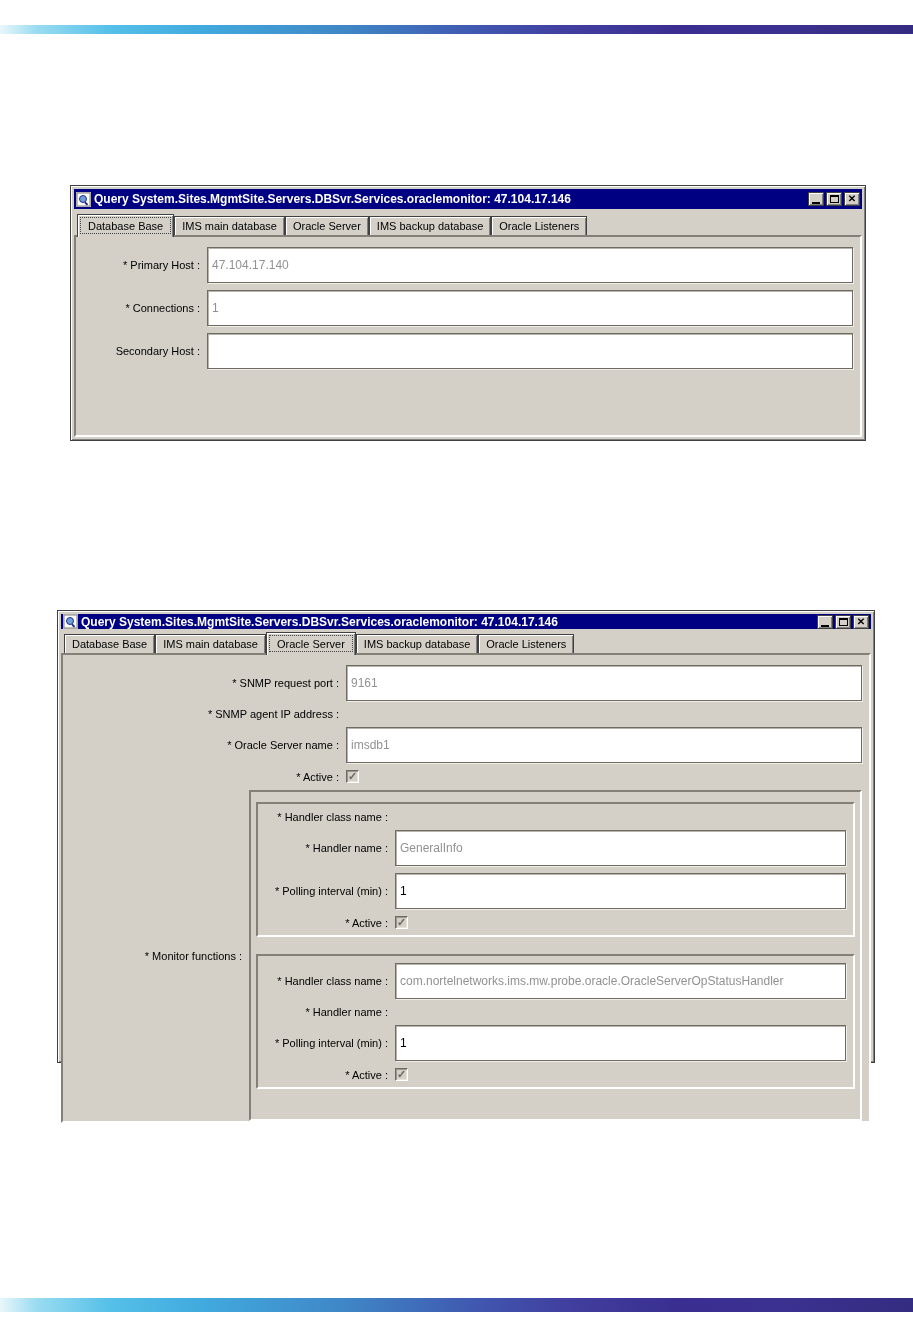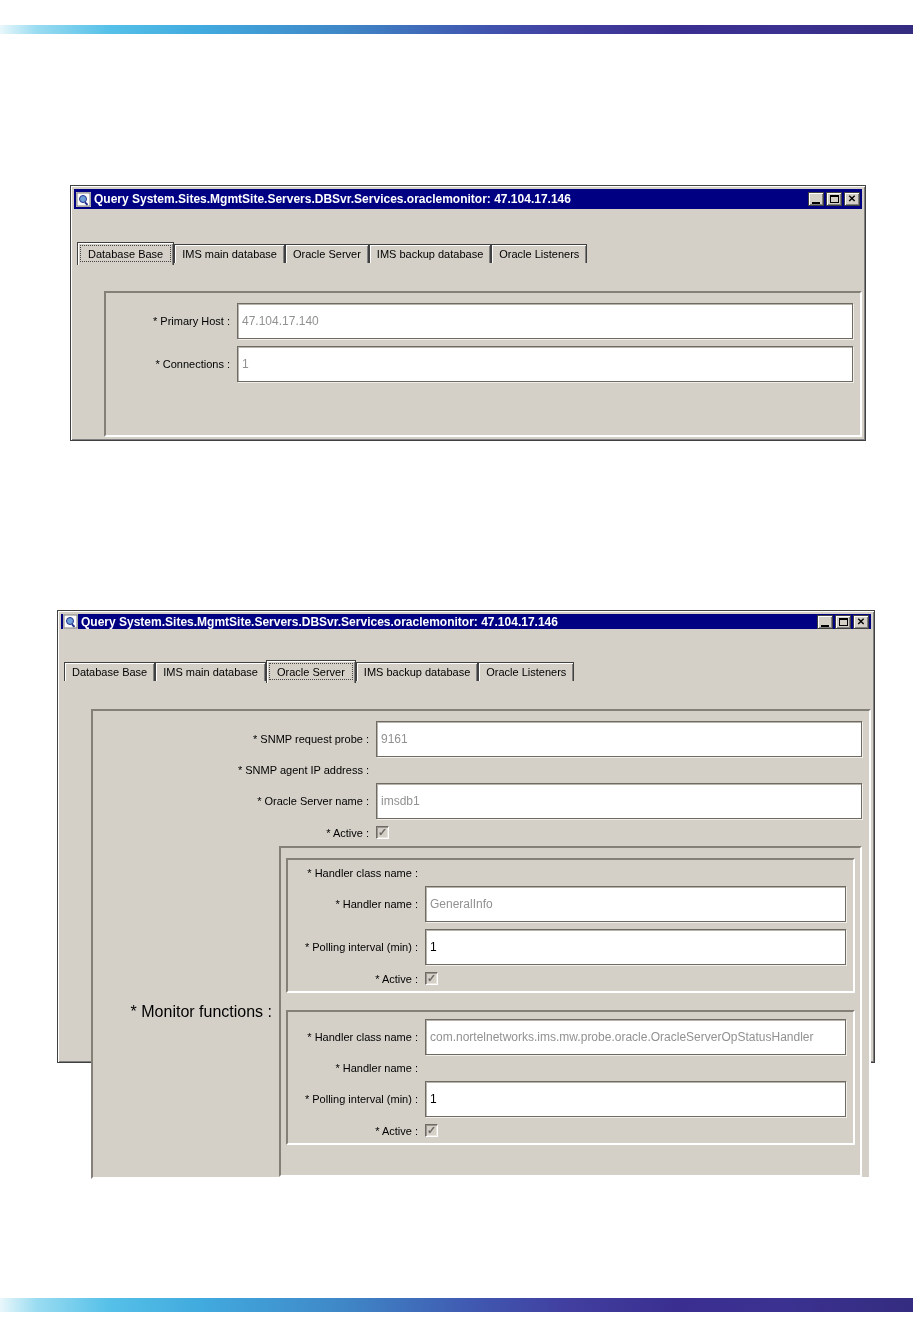--- a/index.html
+++ b/index.html
@@ -10,21 +10,21 @@
   
   .grad-bar { position:absolute; left:0; width:913px;
     background:linear-gradient(90deg,#e9f7fb 0%, #9adcf1 4%, #55c0e8 12%, #41aade 22%,
       #3f86c6 38%, #4058b0 52%, #413f9f 62%, #3a2f91 74%, #3b3190 86%, #342c80 100%); }
   .grad-bar.top { top:25px; height:9px; }
   .grad-bar.bottom { top:1298px; height:14px; }
 
   
   .win { position:absolute; background:#d4d0c8; padding:3px;
     border:1px solid #404040;
-    box-shadow: inset 1px 1px 0 #ffffff, inset -1px -1px 0 #808080; gap: 28px; }
+    box-shadow: inset 1px 1px 0 #ffffff, inset -1px -1px 0 #808080; }
   .titlebar { height:20px; background:#000082; display:flex; align-items:center; gap:3px; padding:0 2px; }
   .titlebar .title { flex:1; color:#fff; font-size:12px; font-weight:bold;
     white-space:nowrap; overflow:hidden; }
   .app-icon { width:15px; height:15px; flex:0 0 auto; }
   .tb-btns { display:flex; gap:2px; margin-left:auto; }
   .tb-btn { width:16px; height:14px; background:#d4d0c8; cursor:default;
     border:1px solid #404040; box-shadow: inset 1px 1px 0 #fff, inset -1px -1px 0 #808080;
     display:flex; align-items:center; justify-content:center; font-size:9px; font-weight:bold; color:#000; }
   .min-glyph { width:8px; height:2px; background:#000; margin-top:8px; }
   .max-glyph { width:9px; height:8px; border:1px solid #000; border-top-width:2px; background:transparent; }
@@ -54,28 +54,28 @@
   input.field.disabled { color:#919191; }
 
   
   .cb { width:13px; height:13px; background:#d4d0c8; flex:0 0 auto;
     border:1px solid; border-color:#6e6a64 #fff #fff #6e6a64;
     box-shadow: inset 1px 1px 0 #9a968e, inset -1px -1px 0 #e8e4dc;
     color:#6e6a64; font-size:11px; line-height:11px; text-align:center; font-weight:bold; }
 
   
   .mf-row { display:flex; align-items:center; margin:5px 7px 0 0; }
-  .mf-lbl { width:186px; font-size:16px; text-align:right; padding-right:7px; white-space:nowrap; flex:0 0 auto; }
+  .mf-lbl { width:186px; font-size:11px; text-align:right; padding-right:7px; white-space:nowrap; flex:0 0 auto; }
   .mf-outer { flex:1; background:#d4d0c8; border:2px solid; border-color:#848078 #ffffff #ffffff #848078;
     padding:10px 5px 30px 5px; display:flex; flex-direction:column; gap:17px; }
   .mf-group { border:2px solid; border-color:#848078 #ffffff #ffffff #848078; padding:7px 4px 6px 0; }
   .mf-group .row { margin:0 3px 7px 0; }
   .mf-group .lbl { width:137px; }
 
-  .pad-top { padding-top:10px;margin-left:30px; }
+  .pad-top { padding-top:10px; }
 </style>
 </head>
 <body>
 
 <div id="canvas">
 
   <div class="grad-bar top"></div>
   <div class="grad-bar bottom"></div>
 
   <div class="win w1" style="left:70px; top:185px; width:796px; height:256px;">
@@ -111,20 +111,24 @@
 
     <div class="content pad-top">
       <div class="row">
         <span class="lbl">* Primary Host :</span>
         <input class="field disabled" value="47.104.17.140" style="">
       </div>
       <div class="row">
         <span class="lbl">* Connections :</span>
         <input class="field disabled" value="1" style="">
       </div>
+      <div class="row">
+        <span class="lbl">Secondary Host :</span>
+        <input class="field" value="" style="">
+      </div>
     </div>
   </div>
 
   <div class="win w2" style="left:57px; top:610px; width:818px; height:453px;">
 
     <div class="titlebar">
       <svg class="app-icon" viewBox="0 0 15 15">
         <rect x="0" y="0" width="15" height="15" fill="#d4d0c8"></rect>
         <rect x="1" y="1" width="13" height="13" fill="#ffffff" stroke="#808080" stroke-width="1"></rect>
         <circle cx="7" cy="7" r="3.5" fill="#6f9fd8" stroke="#20308a" stroke-width="1"></circle>
@@ -147,21 +151,21 @@
     <div class="tabs">
       <span class="tab">Database Base</span>
       <span class="tab">IMS main database</span>
       <span class="tab selected">Oracle Server</span>
       <span class="tab">IMS backup database</span>
       <span class="tab">Oracle Listeners</span>
     </div>
 
     <div class="content pad-top">
       <div class="row">
-        <span class="lbl">* SNMP request probe :</span>
+        <span class="lbl">* SNMP request port :</span>
         <input class="field disabled" value="9161" style="">
       </div>
       <div class="row">
         <span class="lbl">* SNMP agent IP address :</span>
       </div>
       <div class="row">
         <span class="lbl">* Oracle Server name :</span>
         <input class="field disabled" value="imsdb1" style="">
       </div>
       <div class="row">

